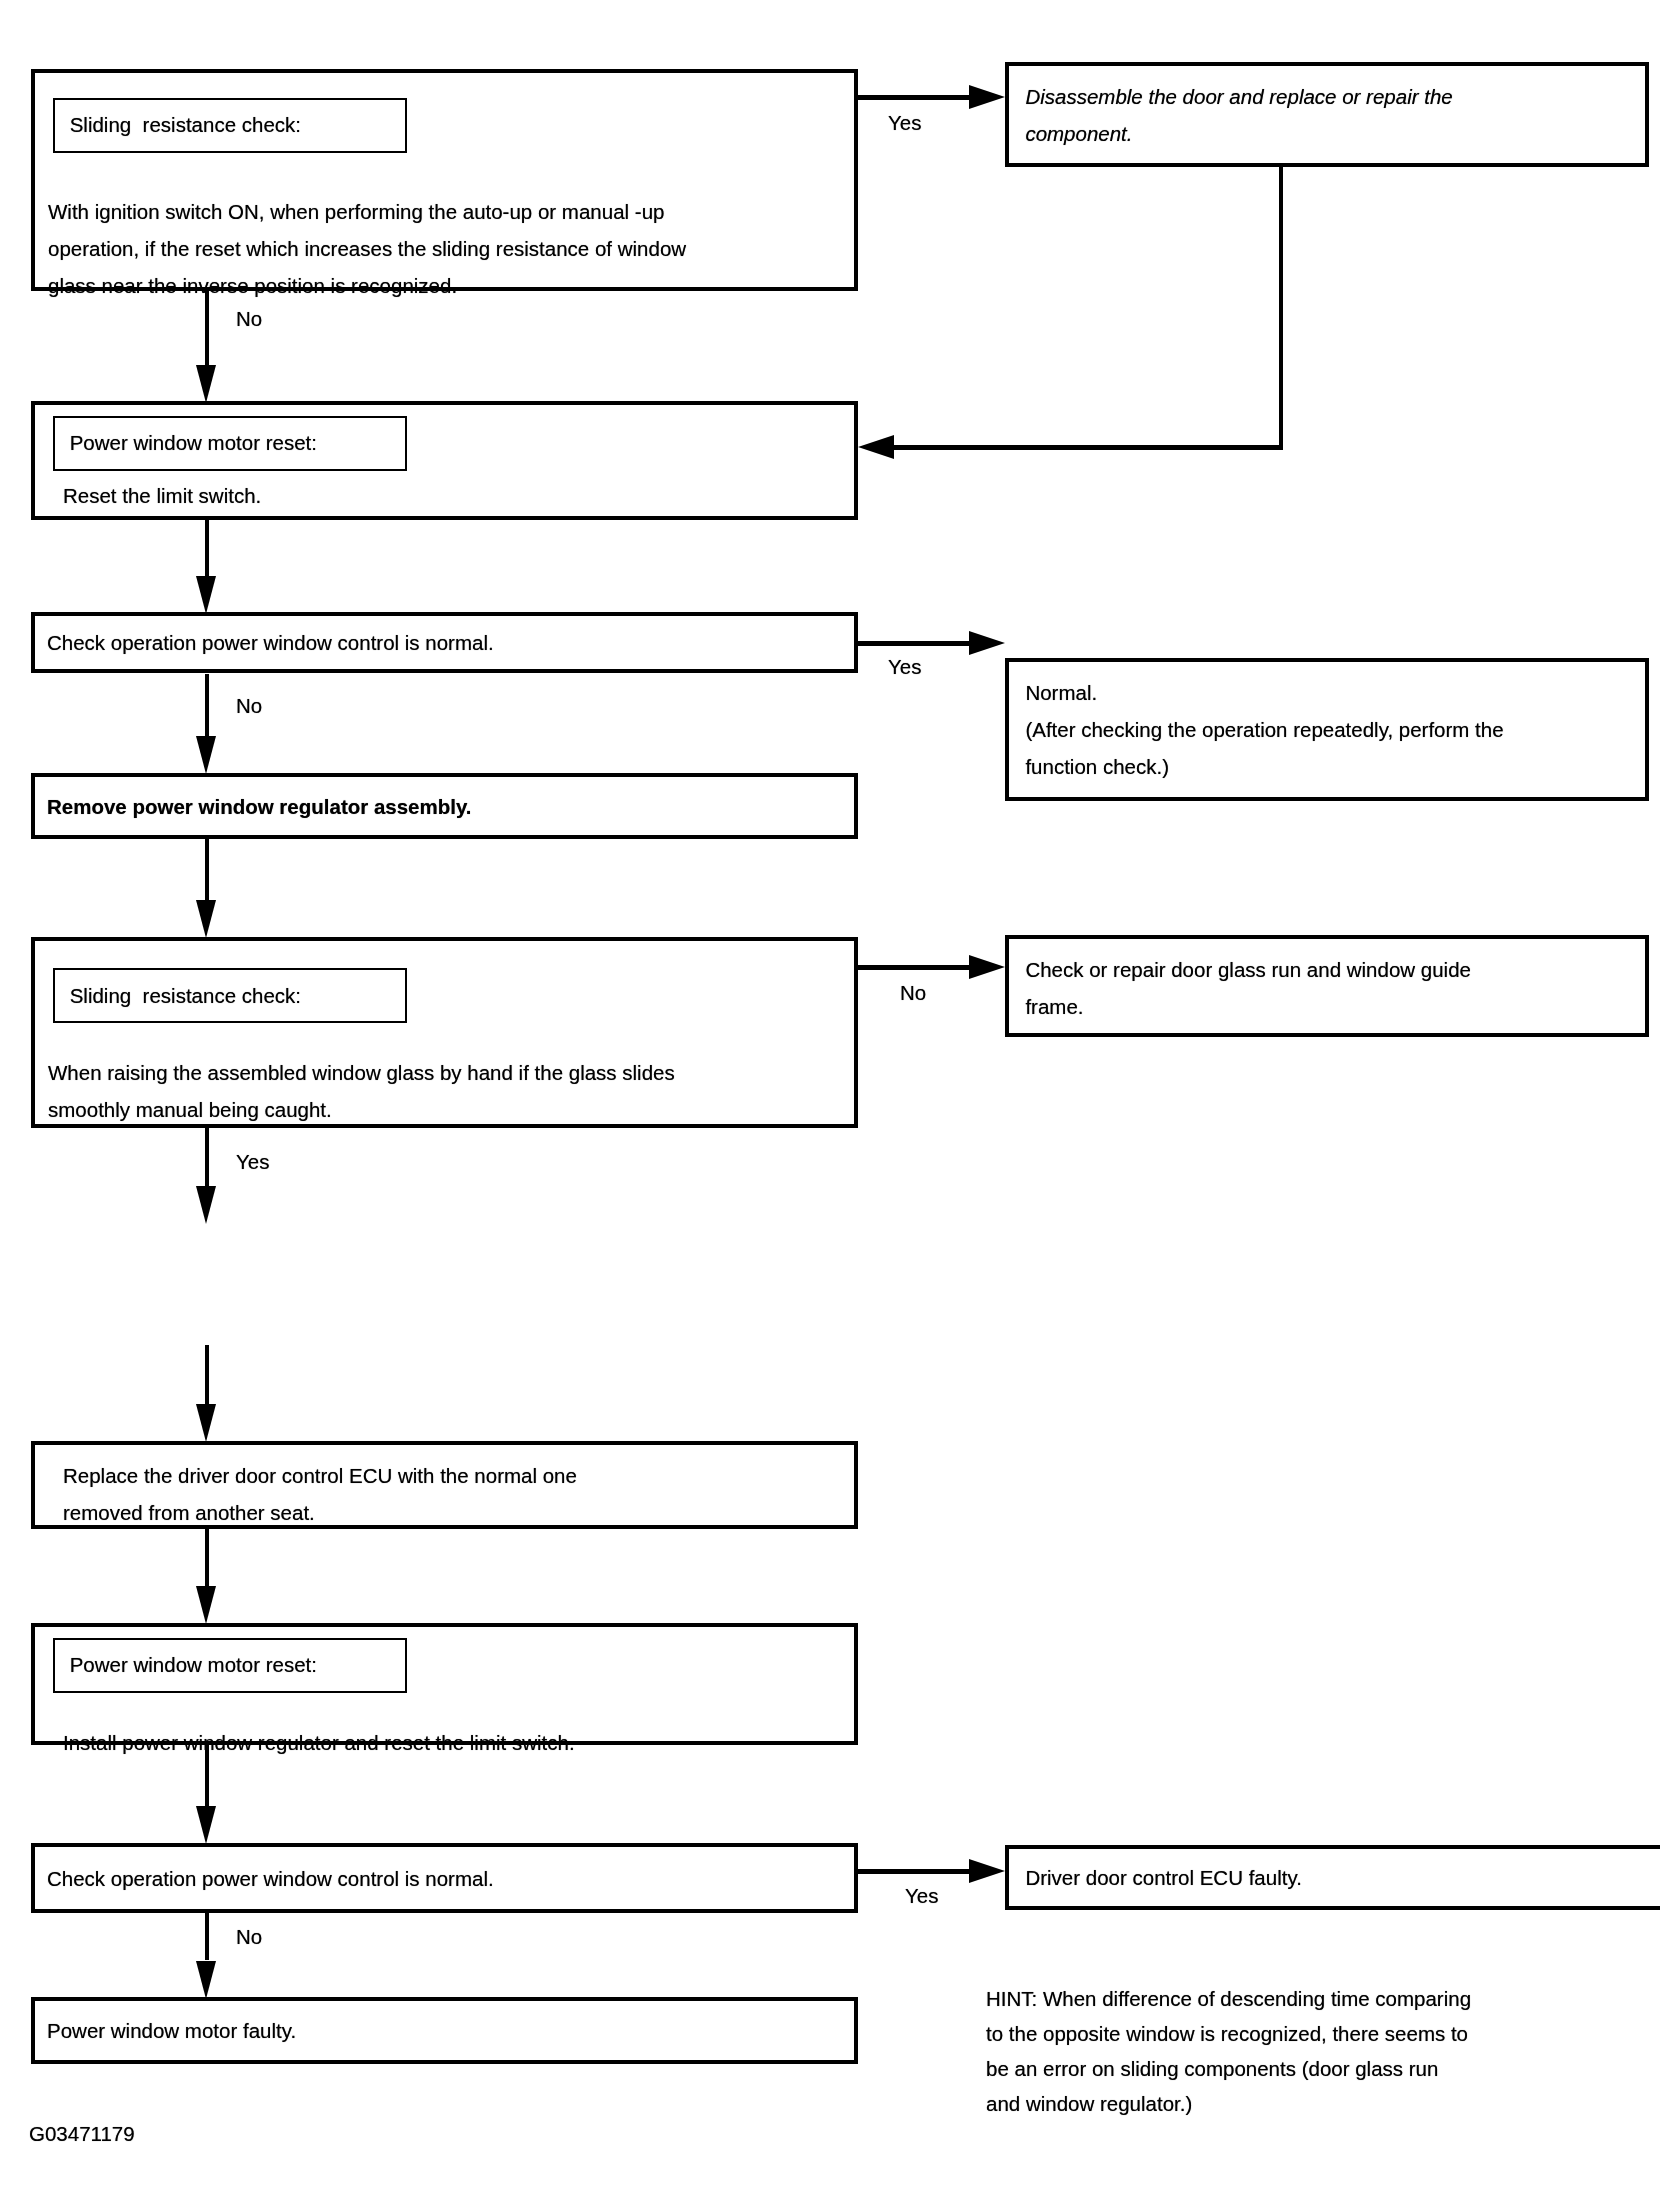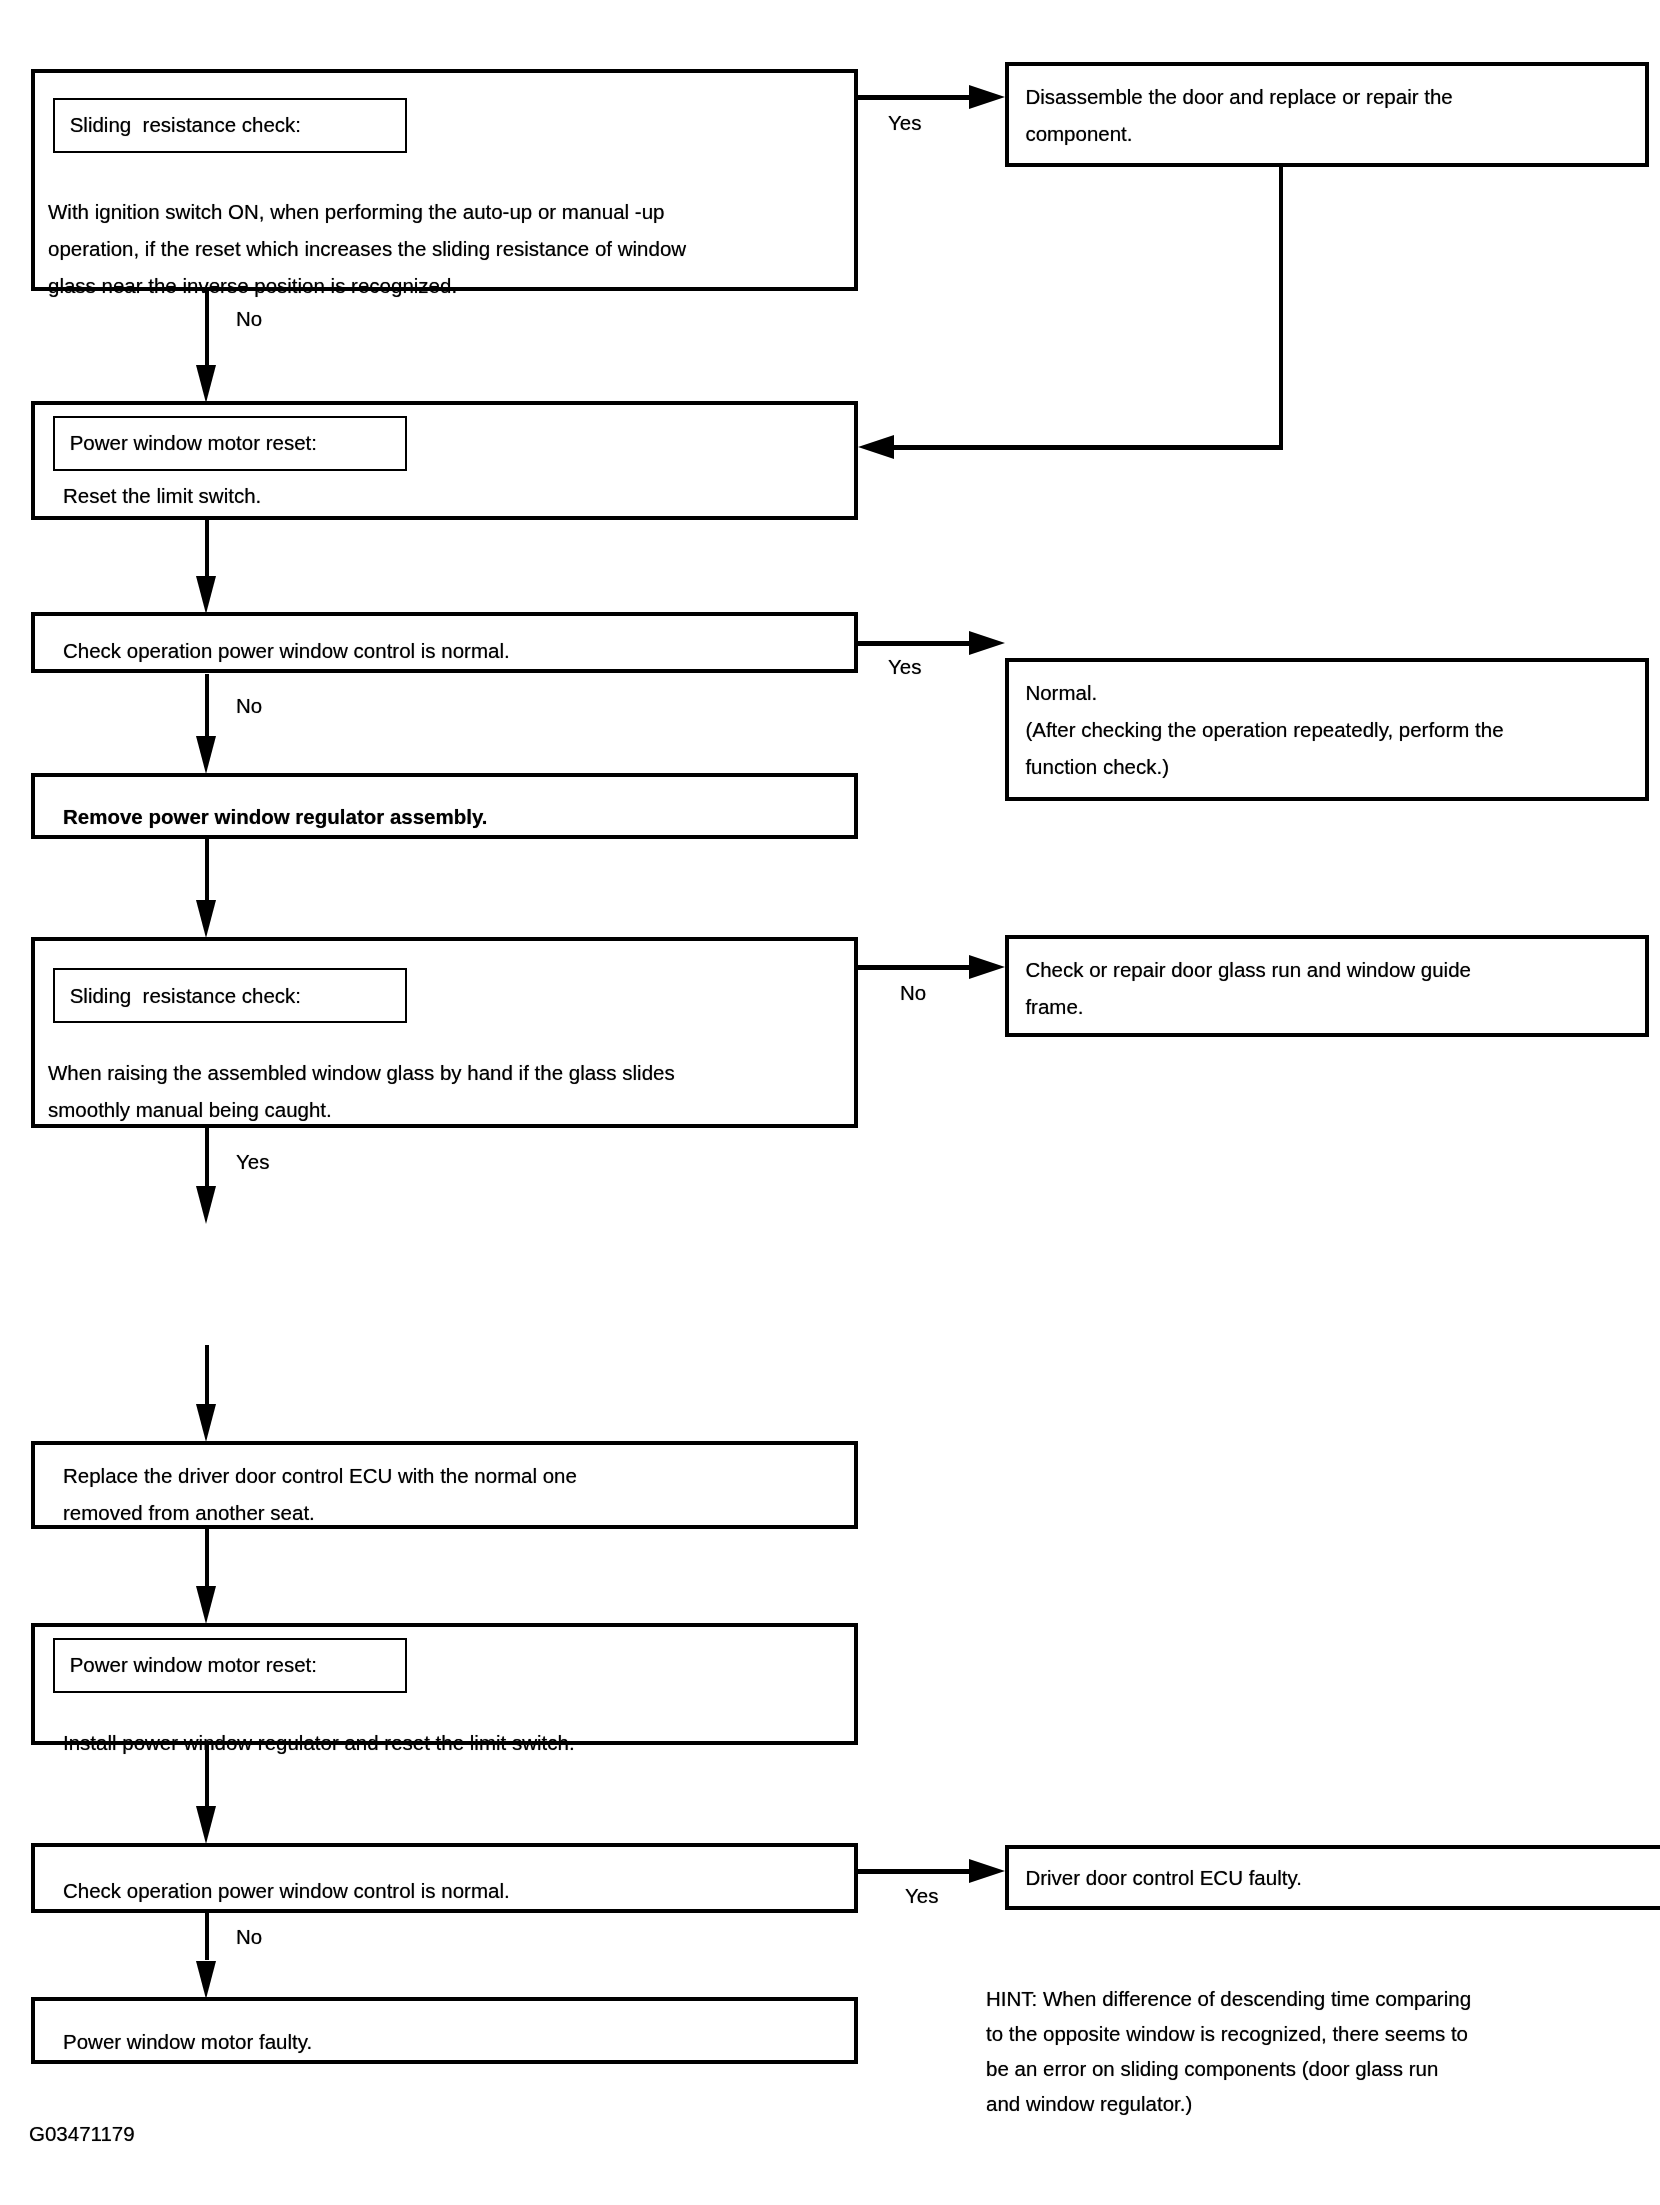--- a/index.html
+++ b/index.html
@@ -32,22 +32,22 @@
     text-shadow:0 0 0.8px rgba(0,0,0,.65);
   }
   .title-txt{
     font-size:20.5px;
     white-space:pre;
     text-shadow:0 0 0.8px rgba(0,0,0,.65);
   }
   .body-abs{position:absolute;}
   .centerline{
     position:absolute;inset:0;
-    display:flex;align-items:flex-end;
-    padding-left:28px;
+    display:flex;align-items:center;
+    padding-left:12px;
   }
   .rcenterline{
     position:absolute;inset:0;
     display:flex;align-items:center;
     padding-left:16.4px;
   }
   
   .vline{position:absolute;width:4.1px;background:#000;}
   .vhead{
     position:absolute;width:0;height:0;
@@ -148,21 +148,21 @@
     </div>
   </div>
 
   <div class="node" style="left:31px;top:1997px;width:827px;height:67px;">
     <div class="centerline">
       <span class="txt">Power window motor faulty.</span>
     </div>
   </div>
 
   <div class="node" style="left:1005px;top:62px;width:644px;height:105px;">
-    <div class="txt body-abs" style="left:16.4px;top:11.5px;width:610px;">Disassemble the door and replace or repair the
+    <div class="txt body-abs" style="left:16.4px;top:11.5px;width:610px;font-style:italic;">Disassemble the door and replace or repair the
 component.</div>
   </div>
 
   <div class="node" style="left:1005px;top:614px;width:644px;height:143px;margin-top:44px;">
     <div class="txt body-abs" style="left:16.4px;top:11.5px;width:610px;">Normal.
 (After checking the operation repeatedly, perform the
 function check.)</div>
   </div>
 
   <div class="node" style="left:1005px;top:935px;width:644px;height:102px;">

